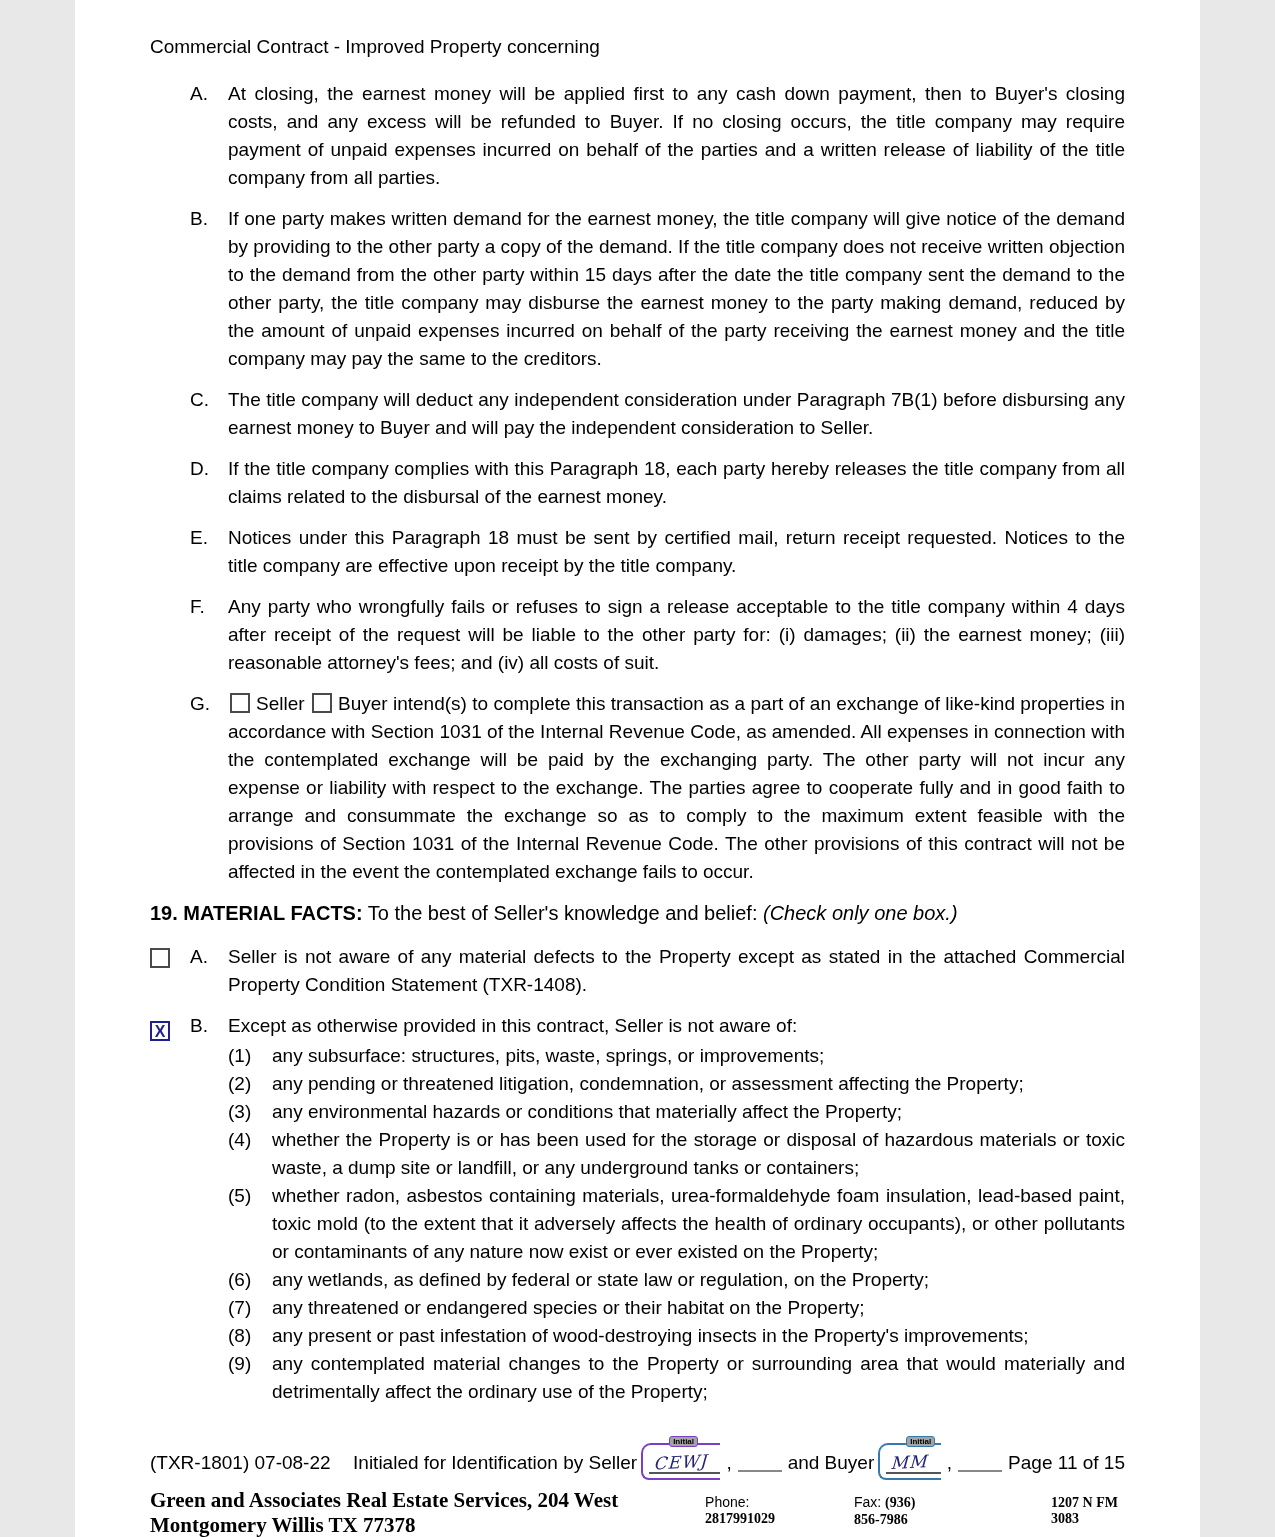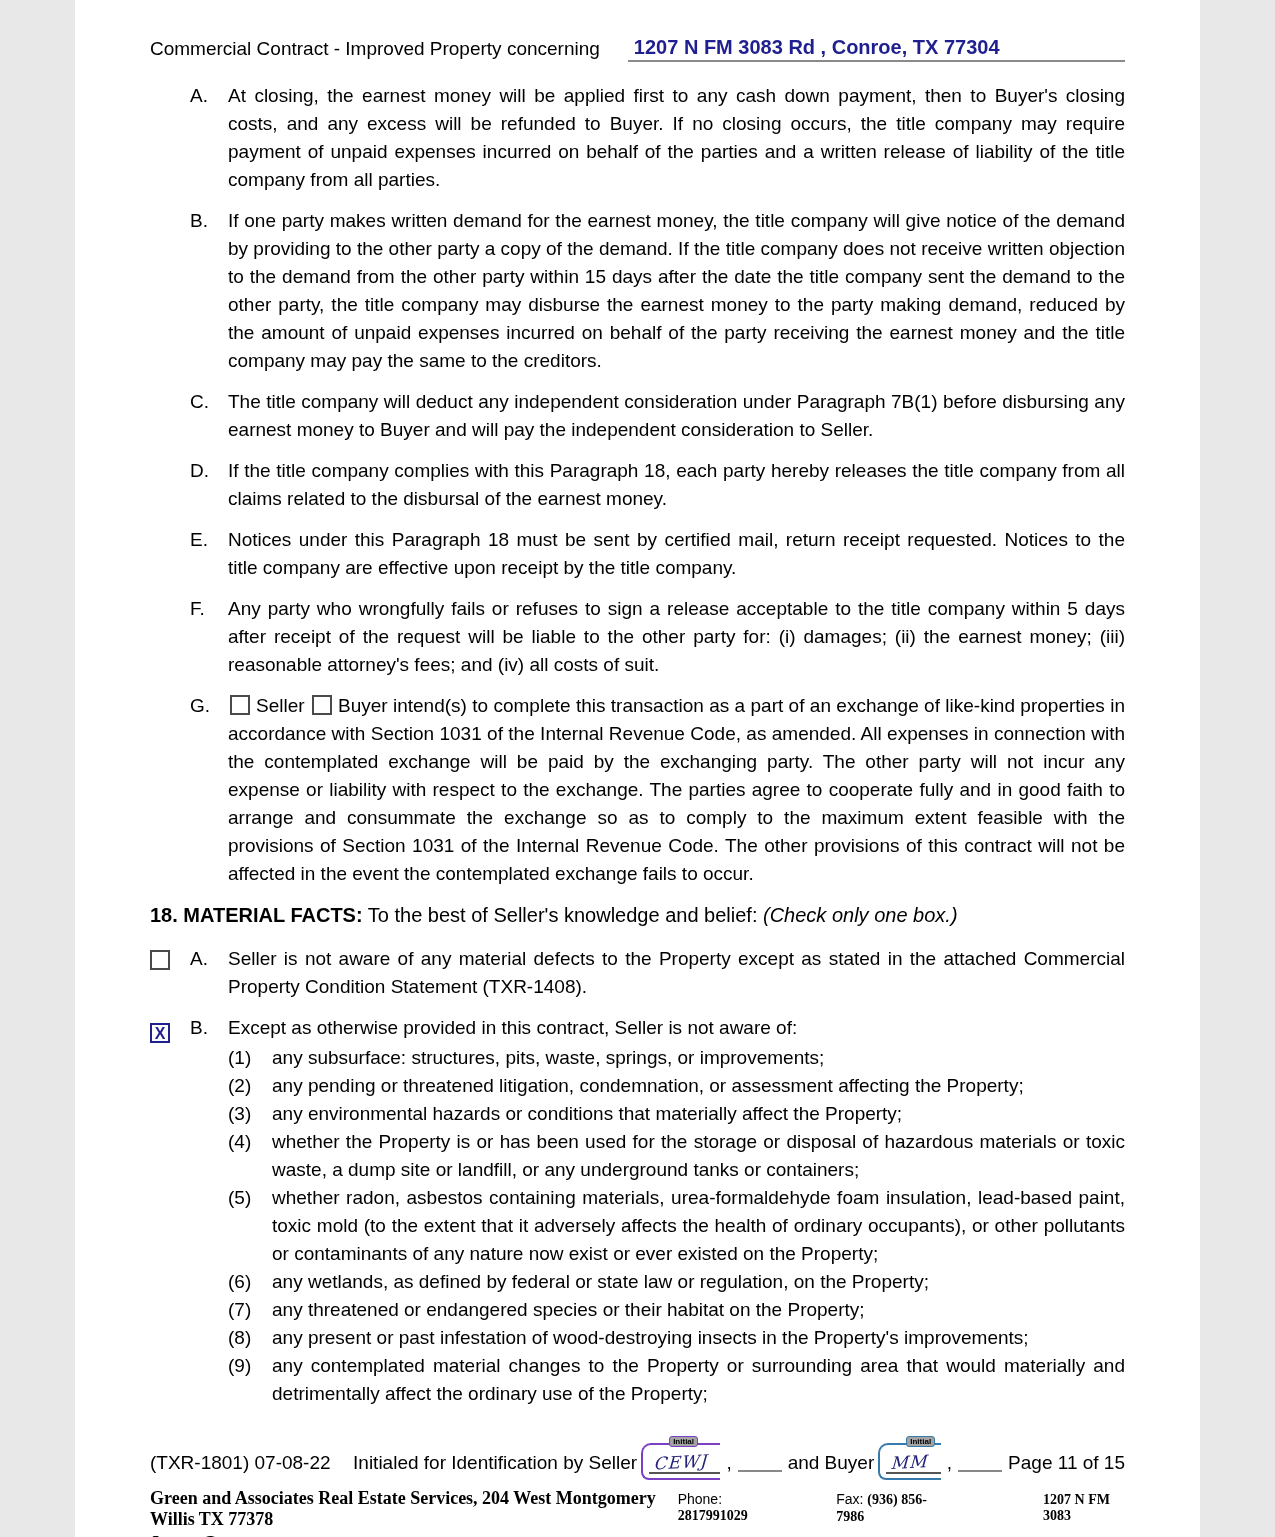--- a/index.html
+++ b/index.html
@@ -88,40 +88,37 @@
     transform:rotate(-3deg) skewX(-8deg);
     letter-spacing:1px; white-space:nowrap;
   }
   .comma { margin:0 4px 6px 4px; }
   .blank { display:inline-block; width:58px; border-bottom:2px solid #888; height:10px; margin:0 6px 8px 2px; }
   .page-num { margin-left:auto; margin-bottom:6px; }
 
   
   .bottom { position:absolute; left:75px; right:75px; top:1488px; font-size:14px; }
   .brow { display:flex; align-items:baseline; }
-  .serif-b { font-family:"Liberation Serif", serif; font-weight:bold; font-size:18px; }
+  .serif-b { font-family:"Liberation Serif", serif; font-weight:bold; font-size:21px; }
   .phone-grp { margin-left:auto; }
   .fax-grp { margin-left:60px; }
   .ref { margin-left:108px; }
   .num-b { font-family:"Liberation Serif", serif; font-weight:bold; }
   .brow2 { margin-top:3px; }
   .produced-wrap { flex:1; text-align:center; font-size:15px; color:#1a1a1a; }
   .lwolf { text-decoration:underline; color:#000; margin-left:0; }
 </style>
 </head>
 <body>
 
 <div class="page">
   <div class="content">
 
     <div class="hdr">
       <div class="hdr-left">Commercial Contract - Improved Property concerning</div>
-      <div class="hdr-addr-wrap">
-        <span class="hdr-addr">1207 N FM 3083 Rd , Conroe, TX  77304</span>
-      </div>
     </div>
 
 
     <div class="paras body-text">
       <div class="para">
         <div class="letter">A.</div>
         <div class="ptext">At closing, the earnest money will be applied first to any cash down payment, then to Buyer's closing costs, and any excess will be refunded to Buyer. If no closing occurs, the title company may require payment of unpaid expenses incurred on behalf of the parties and a written release of liability of the title company from all parties.</div>
       </div>
       <div class="para">
         <div class="letter">B.</div>
@@ -134,33 +131,33 @@
       <div class="para">
         <div class="letter">D.</div>
         <div class="ptext">If the title company complies with this Paragraph 18, each party hereby releases the title company from all claims related to the disbursal of the earnest money.</div>
       </div>
       <div class="para">
         <div class="letter">E.</div>
         <div class="ptext">Notices under this Paragraph 18 must be sent by certified mail, return receipt requested. Notices to the title company are effective upon receipt by the title company.</div>
       </div>
       <div class="para">
         <div class="letter">F.</div>
-        <div class="ptext">Any party who wrongfully fails or refuses to sign a release acceptable to the title company within 5 days after receipt of the request will be liable to the other party for: (i) damages; (ii) the earnest money; (iii) reasonable attorney's fees; and (iv) all costs of suit.</div>
+        <div class="ptext">Any party who wrongfully fails or refuses to sign a release acceptable to the title company within 4 days after receipt of the request will be liable to the other party for: (i) damages; (ii) the earnest money; (iii) reasonable attorney's fees; and (iv) all costs of suit.</div>
       </div>
 
       <div class="para">
         <div class="letter">G.</div>
         <div class="ptext">
           <span class="cbx cbx-inline"></span><span>Seller</span>
           <span class="cbx cbx-inline"></span><span>Buyer intend(s) to complete this transaction as a part of an exchange of like-kind properties in accordance with Section 1031 of the Internal Revenue Code, as amended. All expenses in connection with the contemplated exchange will be paid by the exchanging party. The other party will not incur any expense or liability with respect to the exchange. The parties agree to cooperate fully and in good faith to arrange and consummate the exchange so as to comply to the maximum extent feasible with the provisions of Section 1031 of the Internal Revenue Code. The other provisions of this contract will not be affected in the event the contemplated exchange fails to occur.</span>
         </div>
       </div>
 
       <div class="h19">
-        <span class="b">18. MATERIAL FACTS:</span>
+        <span class="b">19. MATERIAL FACTS:</span>
         <span>To the best of Seller's knowledge and belief:</span>
         <span class="i">(Check only one box.)</span>
       </div>
 
       <div class="item19">
         <div class="chk-col">
           <span class="cbx"></span>
         </div>
         <div class="letter">A.</div>
         <div class="ptext">Seller is not aware of any material defects to the Property except as stated in the attached Commercial Property Condition Statement (TXR-1408).</div>

